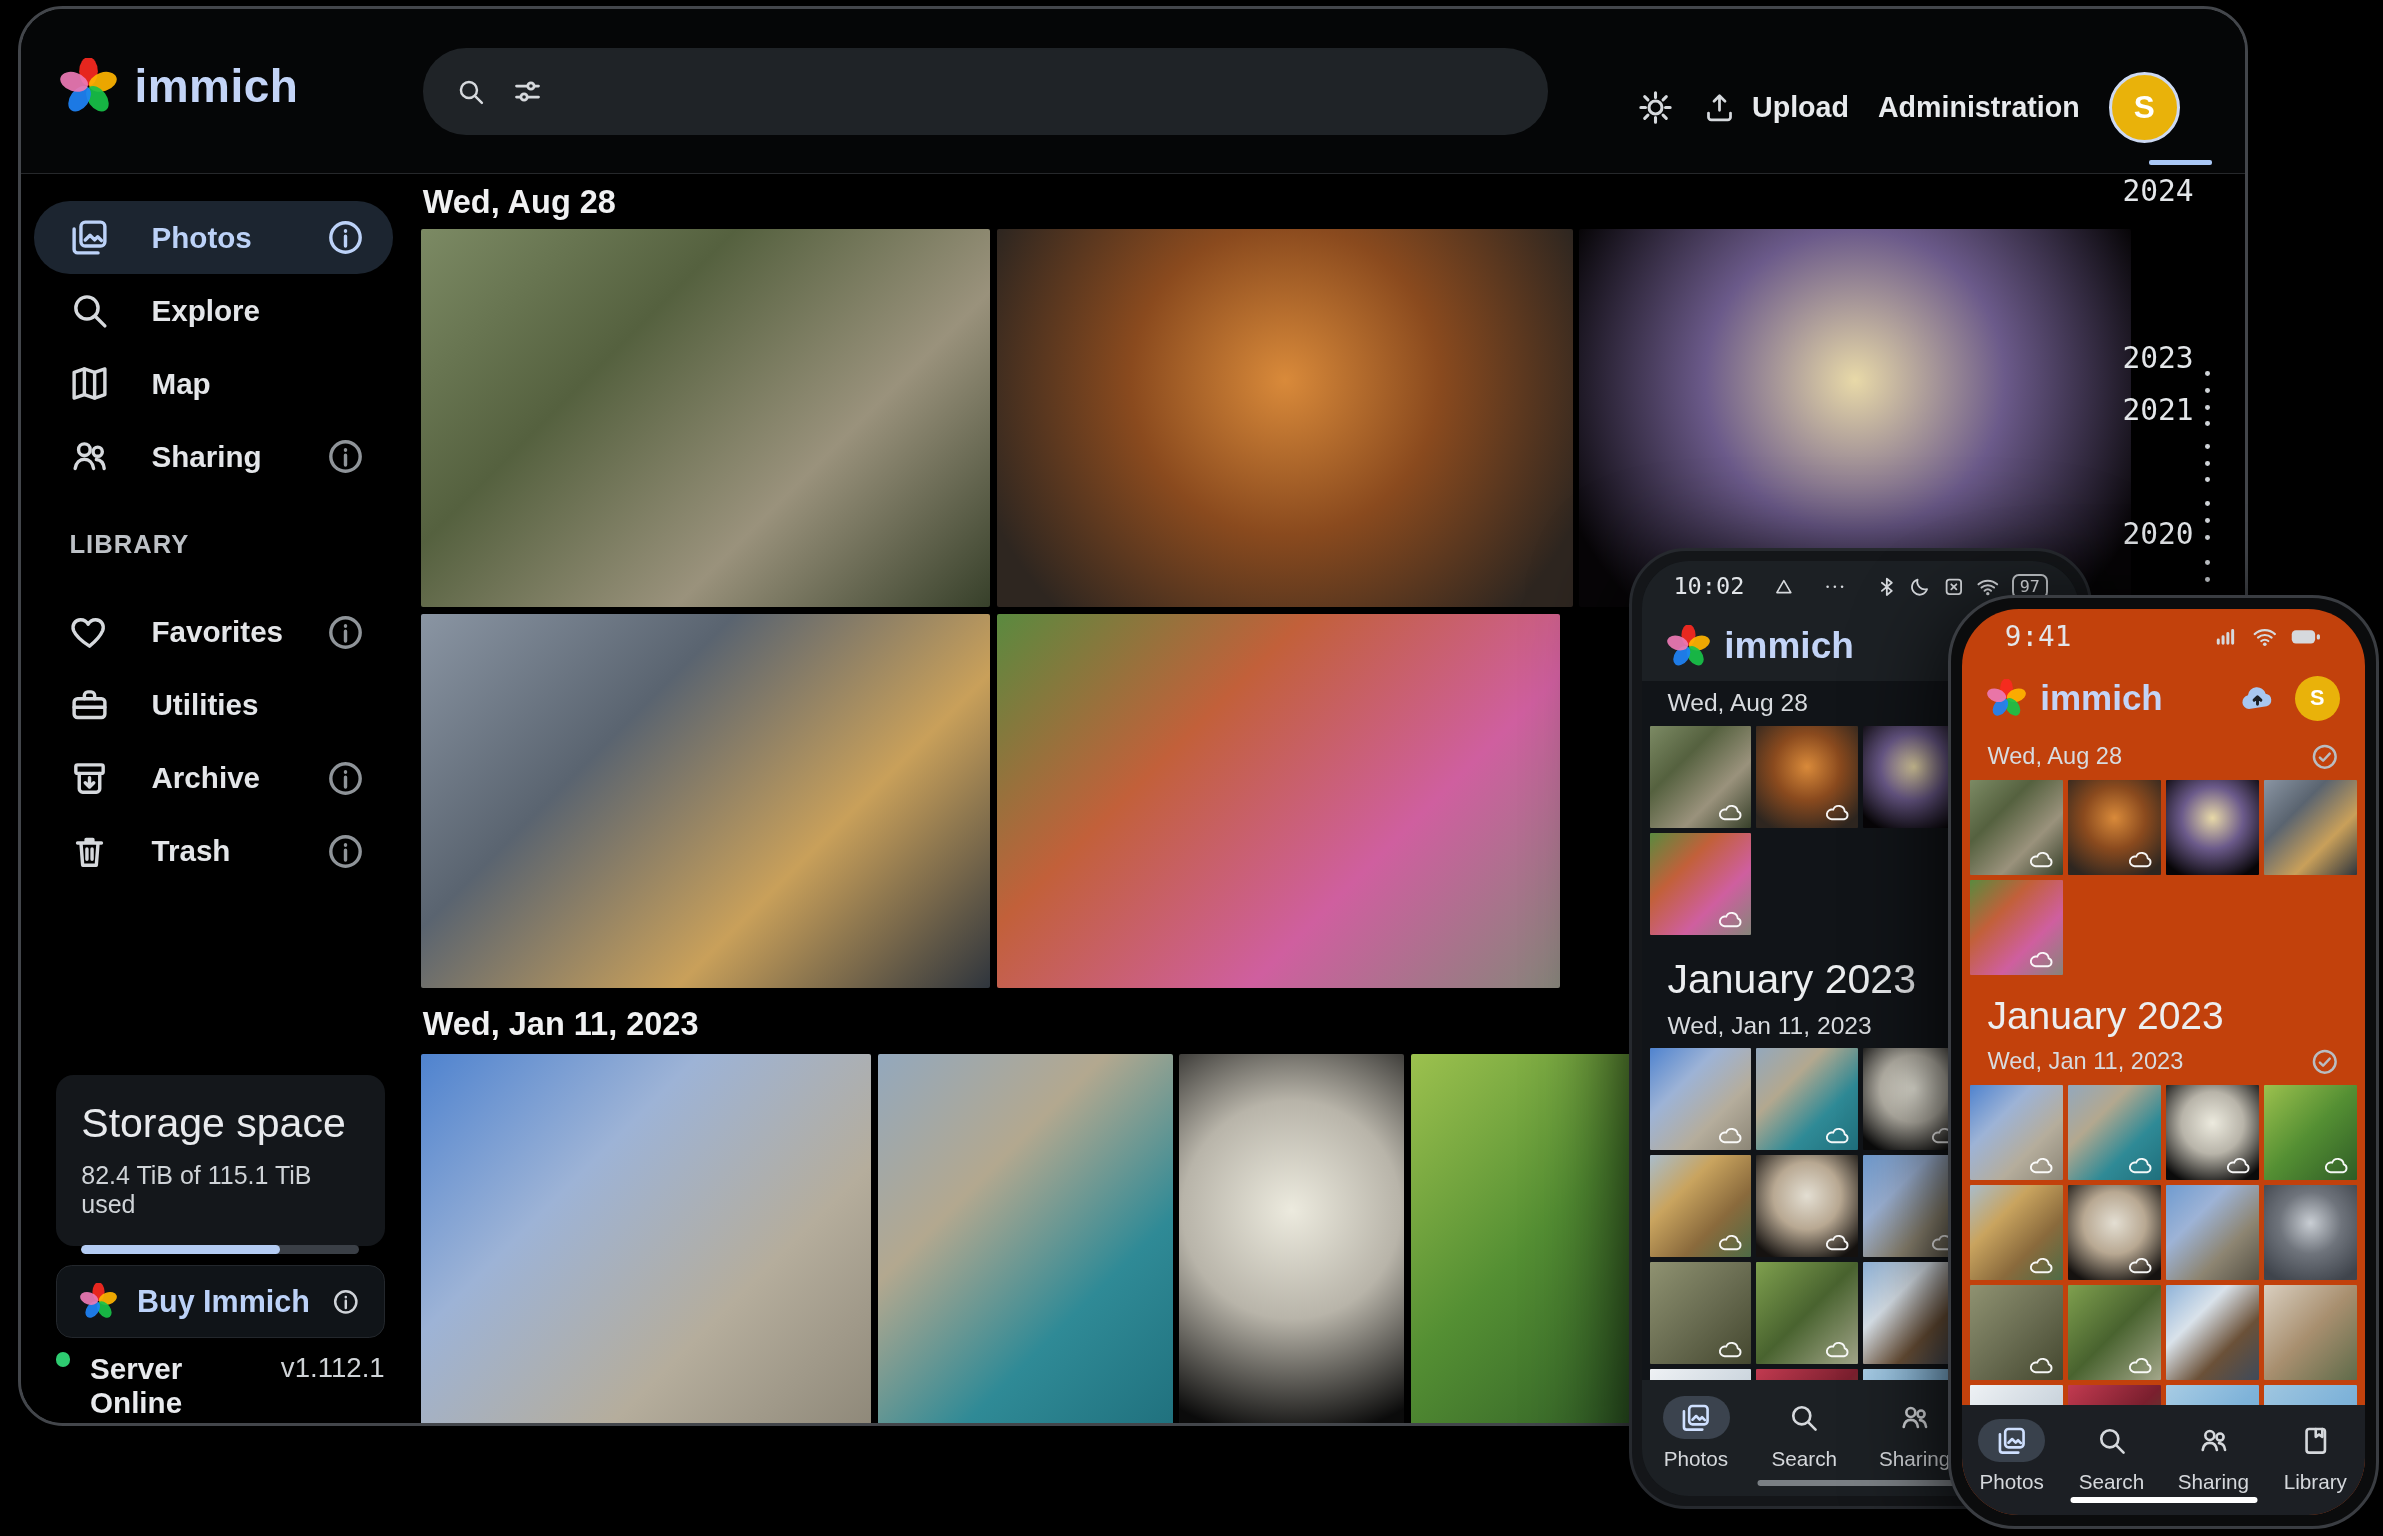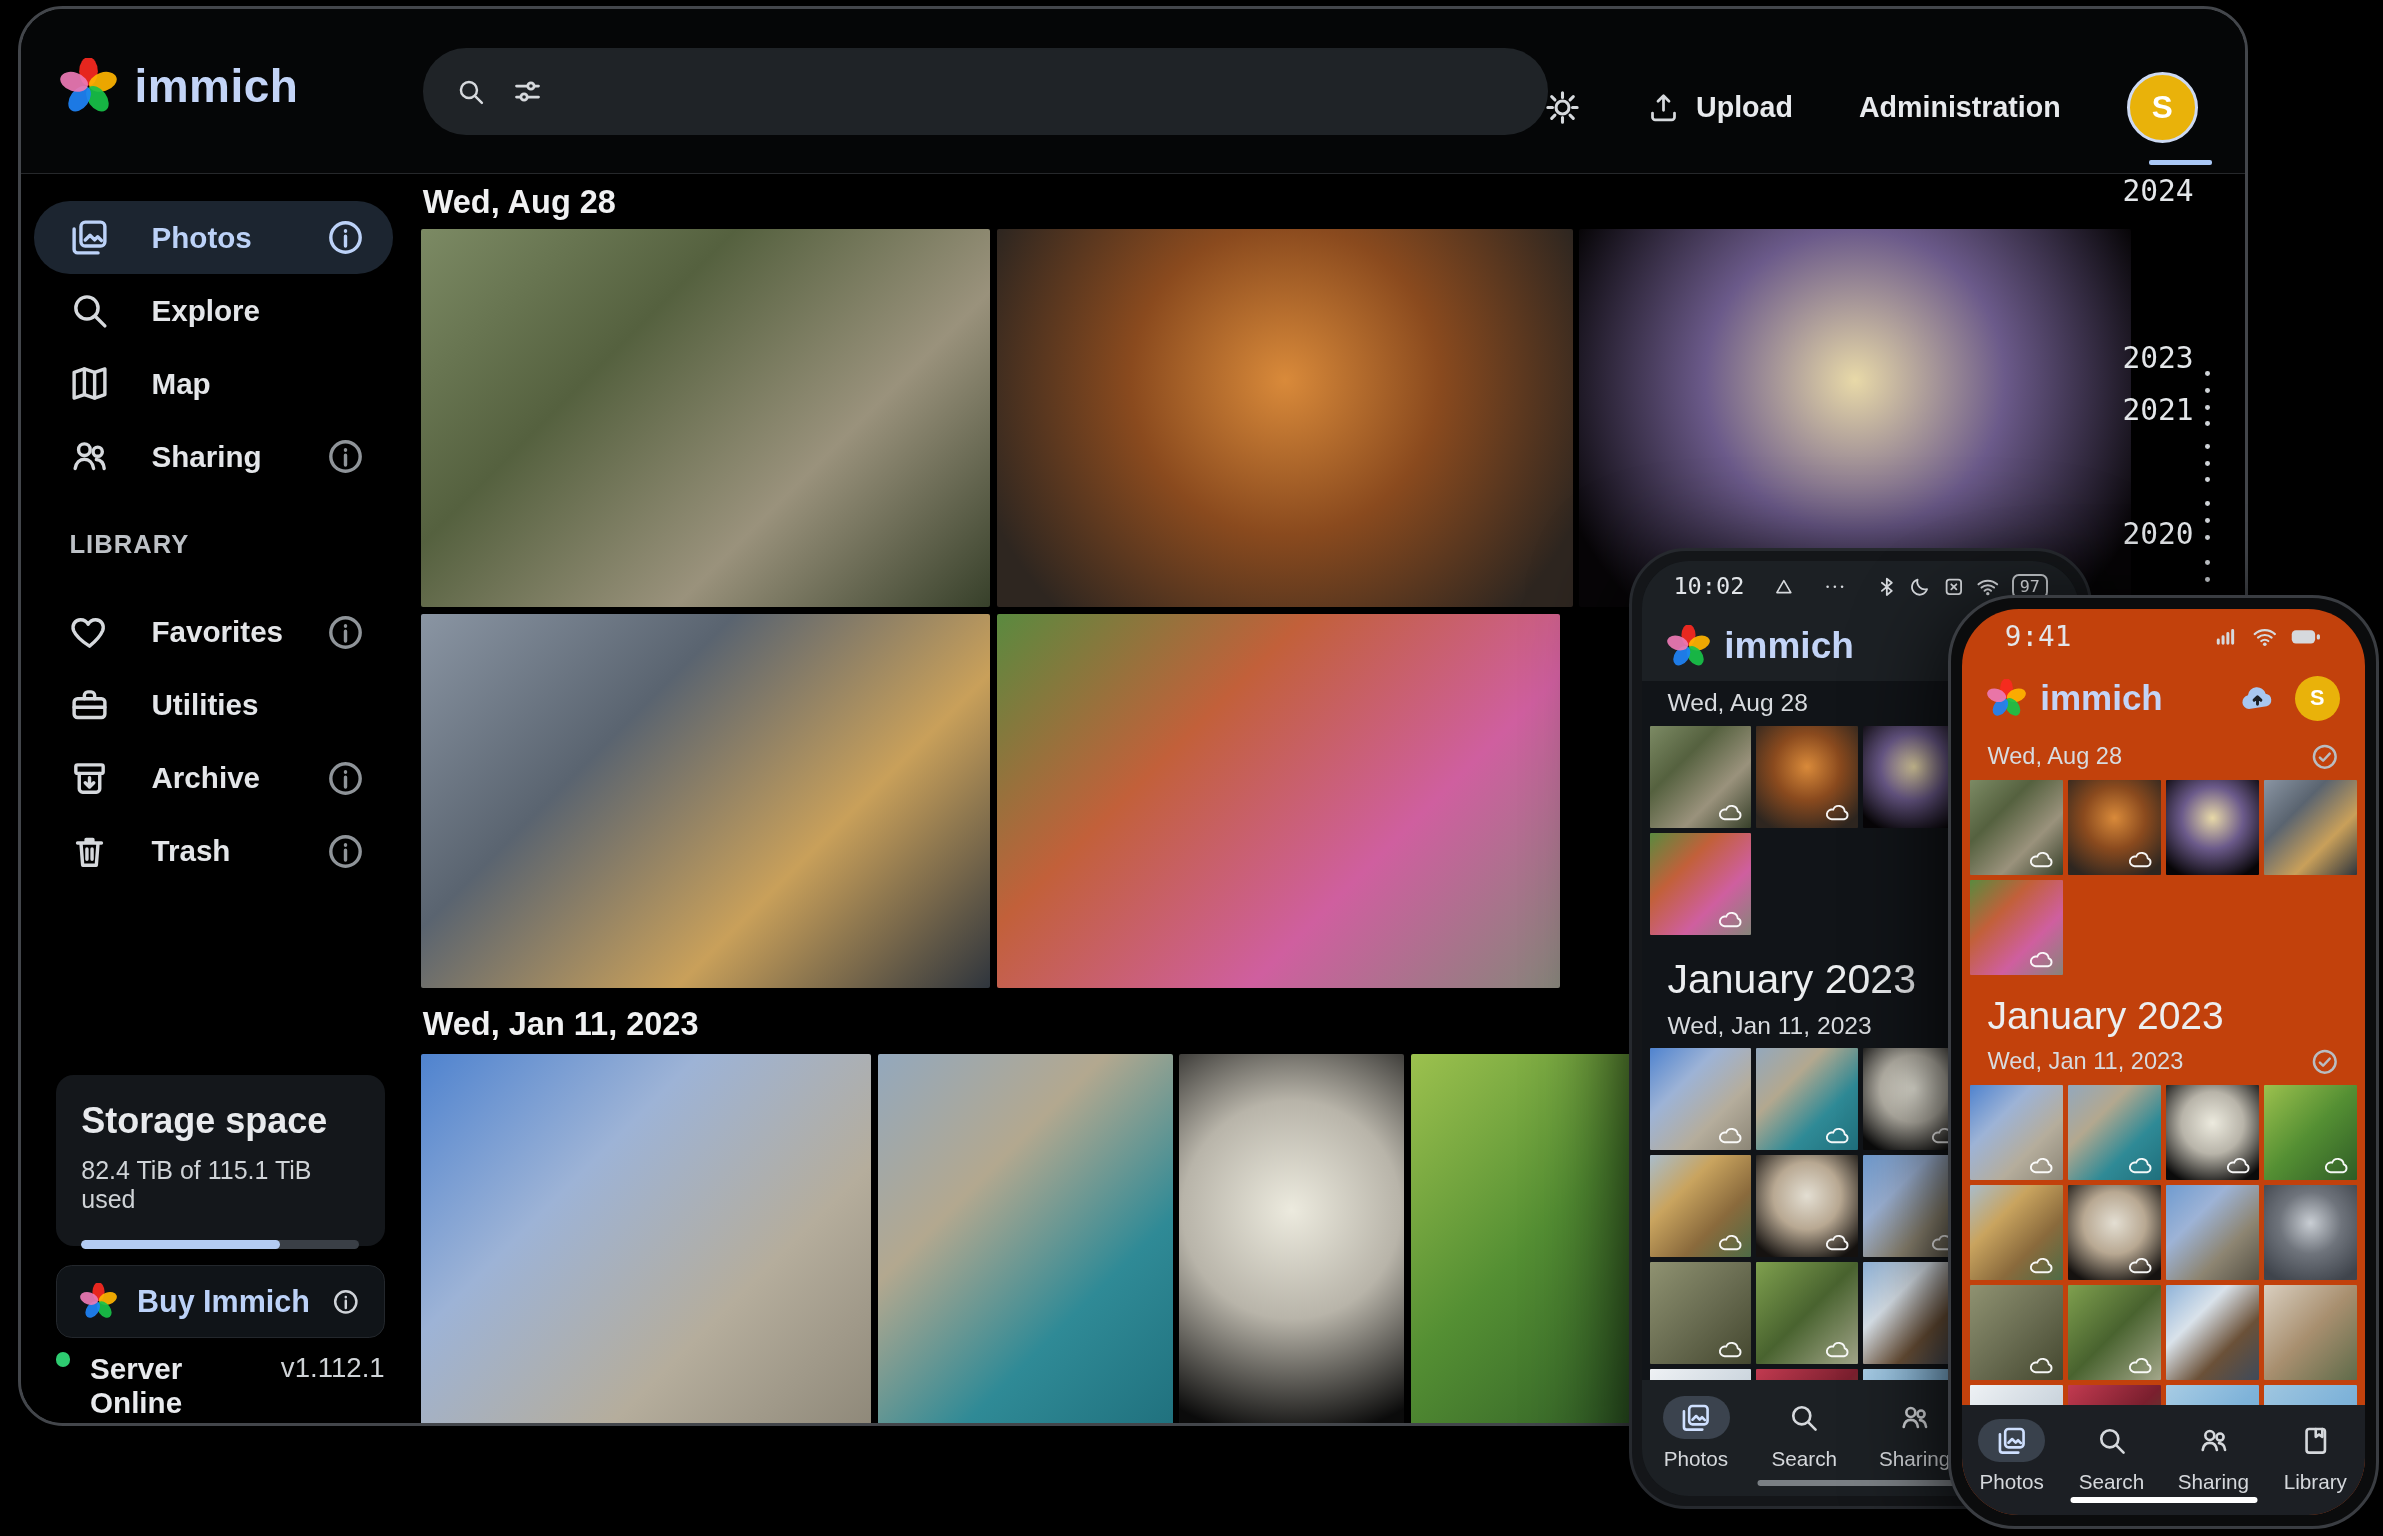--- a/index.html
+++ b/index.html
@@ -13,41 +13,41 @@
   
   .topbar { position:absolute; left:0; top:0; right:0; height:165px; background:#050607;
             border-bottom:1px solid #26282b; z-index:3; }
   .logo { position:absolute; left:39px; top:49px; display:flex; align-items:center; gap:17.7px; }
   .flower { display:inline-block; }
   .logo-text { font-size:46px; font-weight:bold; color:#c3d4f7; letter-spacing:0.5px; }
   .search { position:absolute; left:402px; top:39px; width:1125px; height:87px; background:#1f2327;
             border-radius:43px; display:flex; align-items:center; padding:0 33px; gap:25.6px; }
   .search .ph { font-size:29.6px; color:#9aa0a6; flex:1; }
   .icn { display:inline-flex; align-items:center; justify-content:center; color:#d6d9dd; }
-  .actions { position:absolute; right:47px; top:0; height:197px; display:flex; align-items:center; gap:66px; }
+  .actions { position:absolute; right:65px; top:0; height:197px; display:flex; align-items:center; gap:29px; }
   .actbtn { display:flex; align-items:center; gap:15.8px; font-size:28.6px; font-weight:bold; color:#e8eaed; cursor:pointer; }
   .avatar { width:71px; height:71px; border-radius:50%; background:#e9b20a; border:3px solid #cdd9f2;
             display:flex; align-items:center; justify-content:center; font-size:31.5px; font-weight:bold; color:#fff; }
 
   
   .sidebar { position:absolute; left:0; top:165px; bottom:0; width:388px; background:#000; z-index:2; }
   .side-list { position:absolute; left:13.8px; top:27.6px; width:359px; }
   .side-item { height:73px; display:flex; align-items:center; padding:0 27.6px 0 35px; border-radius:36px;
                color:#e4e6e9; cursor:pointer; }
   .side-item .icn svg { width:41px; height:41px; }
   .side-item .lbl { font-size:29.6px; font-weight:bold; margin-left:41px; flex:1; }
   .side-item.active { background:#1c2530; color:#bcd2f8; }
   .side-item.active .icn, .side-item.active .lbl { color:#bcd2f8; }
   .side-item .info { color:#8f9499; }
   .lib-head { font-size:25.6px; font-weight:bold; letter-spacing:1px; color:#bdc1c6;
               padding:0 0 0 35px; margin:29.6px 0; height:43px; display:flex; align-items:center; }
 
   .storage { position:absolute; left:35px; top:901px; width:329px; height:171px; background:#14171b;
              border-radius:17.7px; padding:25.6px 25.6px; }
-  .storage .ttl { font-size:36px; font-weight:bold; }
+  .storage .ttl { font-size:41px; font-weight:normal; }
   .storage .usg { font-size:25px; color:#cfd3d7; margin-top:13.8px; }
   .track { margin-top:25.6px; height:8.9px; border-radius:4.9px; background:#3a3f46; overflow:hidden; }
   .fill  { height:100%; border-radius:4.9px; background:#b3cbf2; }
 
   .buybtn { position:absolute; left:35px; top:1091px; width:329px; height:73px; background:#101418;
             border:1px solid #23272c; border-radius:15.8px; display:flex; align-items:center;
             padding:0 23.6px; gap:19.7px; cursor:pointer; }
   .buybtn .lbl { font-size:30.5px; font-weight:bold; color:#bcd2f8; flex:1; }
   .buybtn .info { color:#cfd3d8; }
 

